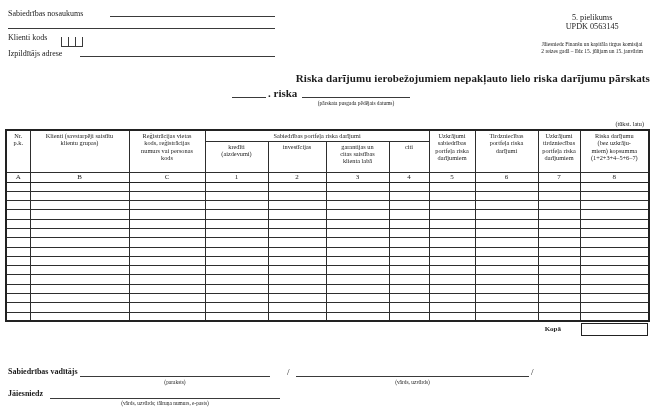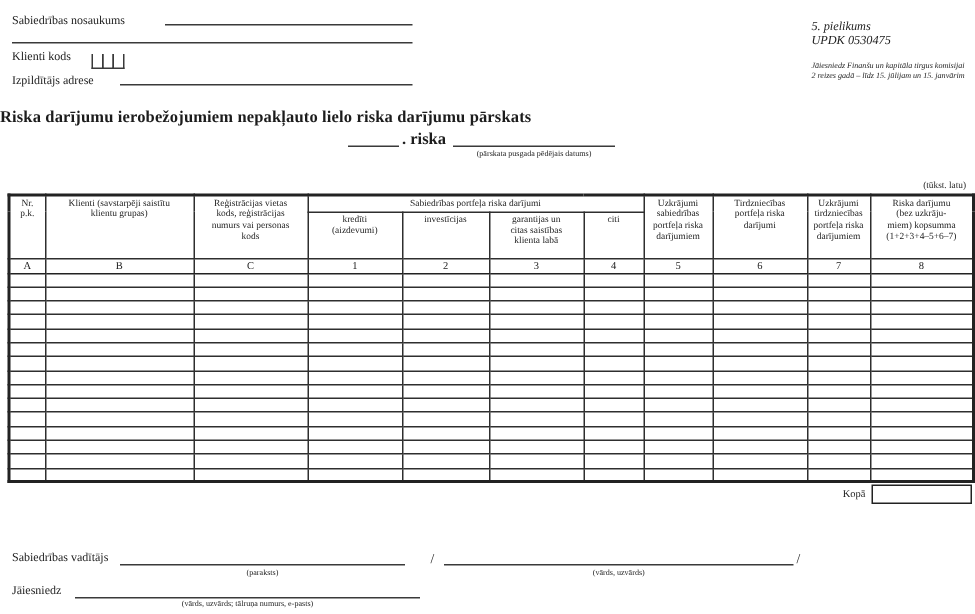--- a/index.html
+++ b/index.html
@@ -10,30 +10,30 @@
     color:#1c1c1c;
     font-family:"Liberation Serif","DejaVu Serif",serif;
     overflow:hidden;
   }
   .abs { position:absolute; }
   .lbl { font-size:8px; white-space:nowrap; }
   .uline { border-bottom:1px solid #3a3a3a; display:block; }
   .small-cap { font-size:5.4px; text-align:center; white-space:nowrap; }
 
   
-  #annex-block { right:7px; top:13px; text-align:left;font-style:italic; }
+  #annex-block { right:7px; top:13px; text-align:center; }
   #annex-block .big { font-size:8.2px; line-height:1.15; }
   #annex-block .note { font-size:5.4px; line-height:1.3; margin-top:9px; color:#222; }
 
   
   .bank-box { width:8px; height:10px; display:inline-block;
     border:1px solid #3a3a3a; border-top:none; margin-right:-1px; vertical-align:middle; }
 
   
-  #title-line1 { left:0; top:72px; width:100%; text-align:left;
+  #title-line1 { left:0; top:72px; width:100%; text-align:right;
     font-size:11px; font-weight:bold; letter-spacing:.1px; }
   #gada-label { left:268px; top:87px; font-size:11px; font-weight:bold; }
   #units-note { right:6px; top:120px; font-size:6.2px; }
 
   
   #table-wrap { left:5px; top:129px; width:643px; }
   #report-table { width:643px; border-collapse:collapse; table-layout:fixed;
     border:2px solid #222; }
   #report-table th, #report-table td { border:1px solid #2e2e2e; }
   #report-table th {
@@ -43,45 +43,45 @@
   .h-row1 { height:11px; }
   .h-row2 { height:31px; }
   .code-row td { font-size:7px; text-align:center; height:10px; line-height:9px;
     padding:0; border-bottom:1.5px solid #222 !important; }
   tbody tr.blank-row { height:9.3px; }
   tbody tr.blank-row td { padding:0; }
 
   
   #total-row { width:643px; height:14px; display:flex; justify-content:flex-end;
     align-items:center; margin-top:0; }
-  #total-label { font-size:7px; font-weight:normal; margin-right:4px; }
+  #total-label { font-size:7px; font-weight:bold; margin-right:20px; }
   #total-box { width:67px; height:13px; border:1.5px solid #222; background:#fff; }
 
   
-  .sig-lbl { font-size:8px; white-space:nowrap; }
+  .sig-lbl { font-size:8px; white-space:nowrap;font-weight:bold; }
   .slash { font-size:9px; }
 </style>
 </head>
 <body>
 
 <span class="abs lbl" style="left:8px; top:9px;">Sabiedrības nosaukums</span>
 <span class="abs uline" style="left:110px; top:3px; width:165px; height:14px;"></span>
 <span class="abs uline" style="left:8px; top:20px; width:267px; height:9px;"></span>
 
 <span class="abs lbl" style="left:8px; top:33px;">Klienti kods</span>
 <span class="abs" style="left:61px; top:32px;">
   <span class="bank-box"></span><span class="bank-box"></span><span class="bank-box"></span>
 </span>
 
 <span class="abs lbl" style="left:8px; top:49px;">Izpildītājs adrese</span>
 <span class="abs uline" style="left:80px; top:43px; width:195px; height:14px;"></span>
 
 <div class="abs" id="annex-block">
   <div class="big">5. pielikums</div>
-  <div class="big">UPDK 0530475</div>
+  <div class="big">UPDK 0563145</div>
   <div class="note">
     <div>Jāiesniedz Finanšu un kapitāla tirgus komisijai</div>
     <div>2 reizes gadā – līdz 15. jūlijam un 15. janvārim</div>
   </div>
 </div>
 
 <div class="abs" id="title-line1">Riska darījumu ierobežojumiem nepakļauto lielo riska darījumu pārskats</div>
 <span class="abs uline" style="left:232px; top:85px; width:34px; height:13px;"></span>
 <span class="abs" id="gada-label">. riska</span>
 <span class="abs uline" style="left:302px; top:85px; width:108px; height:13px;"></span>

